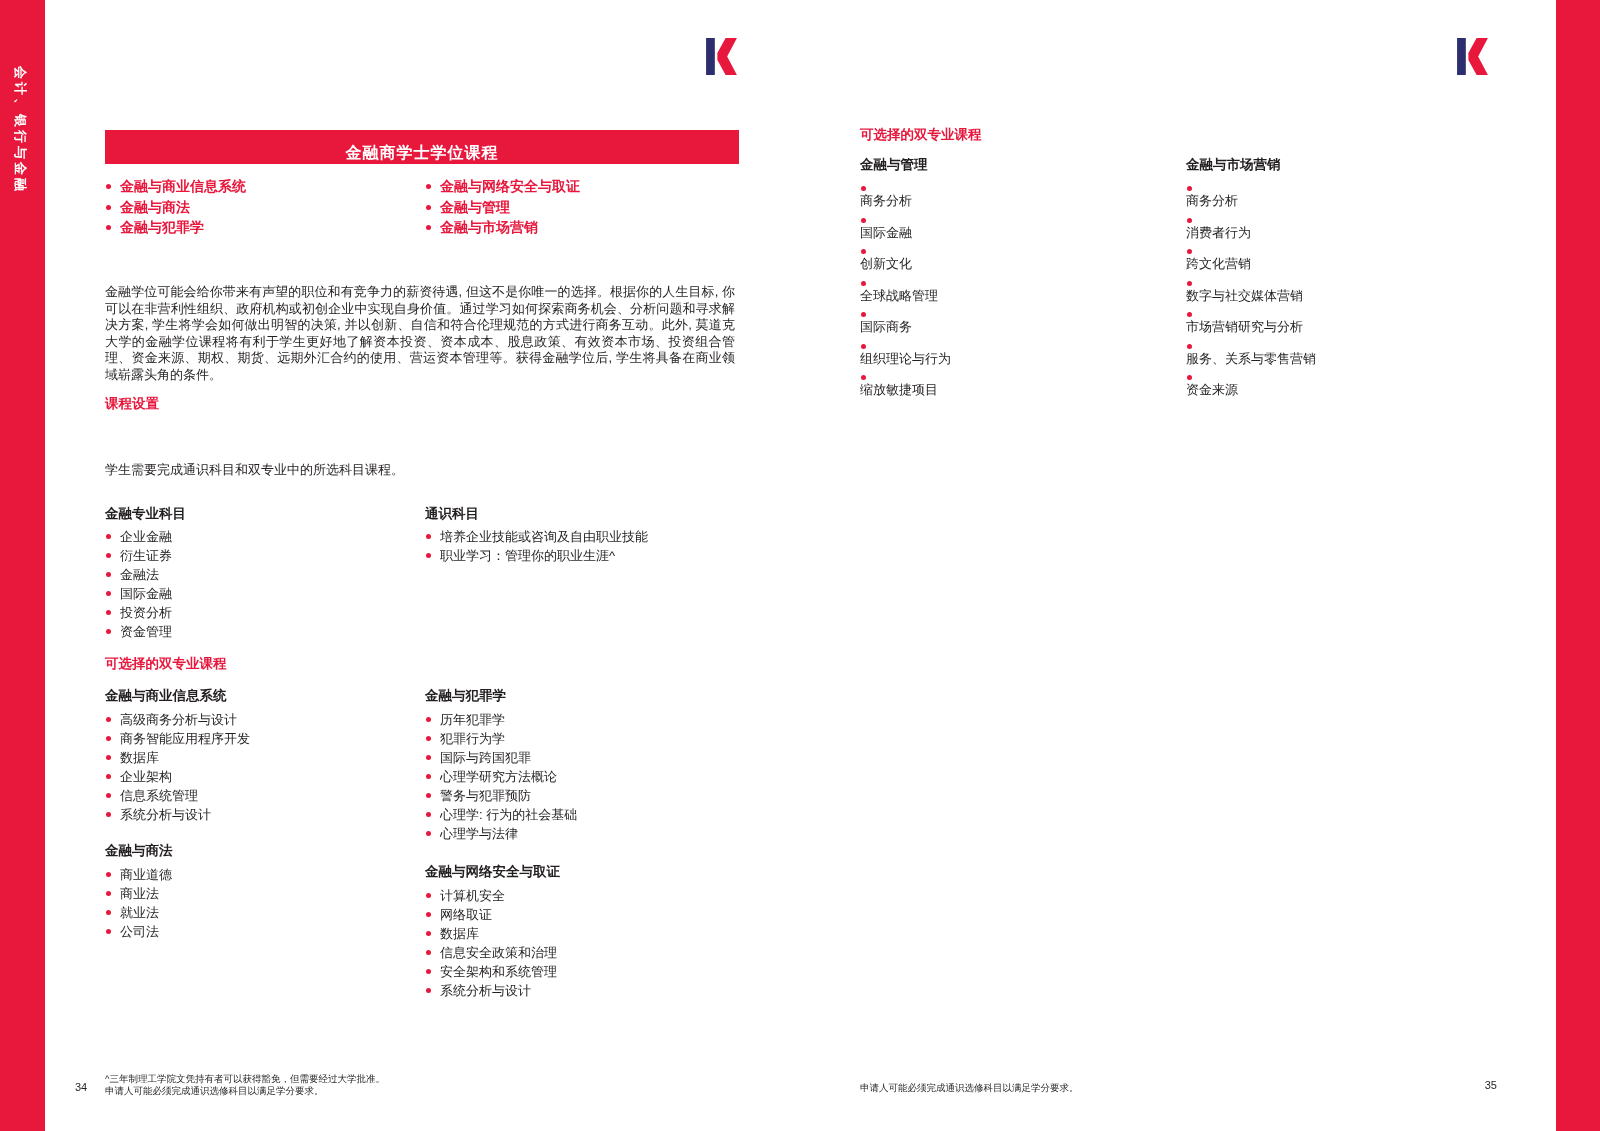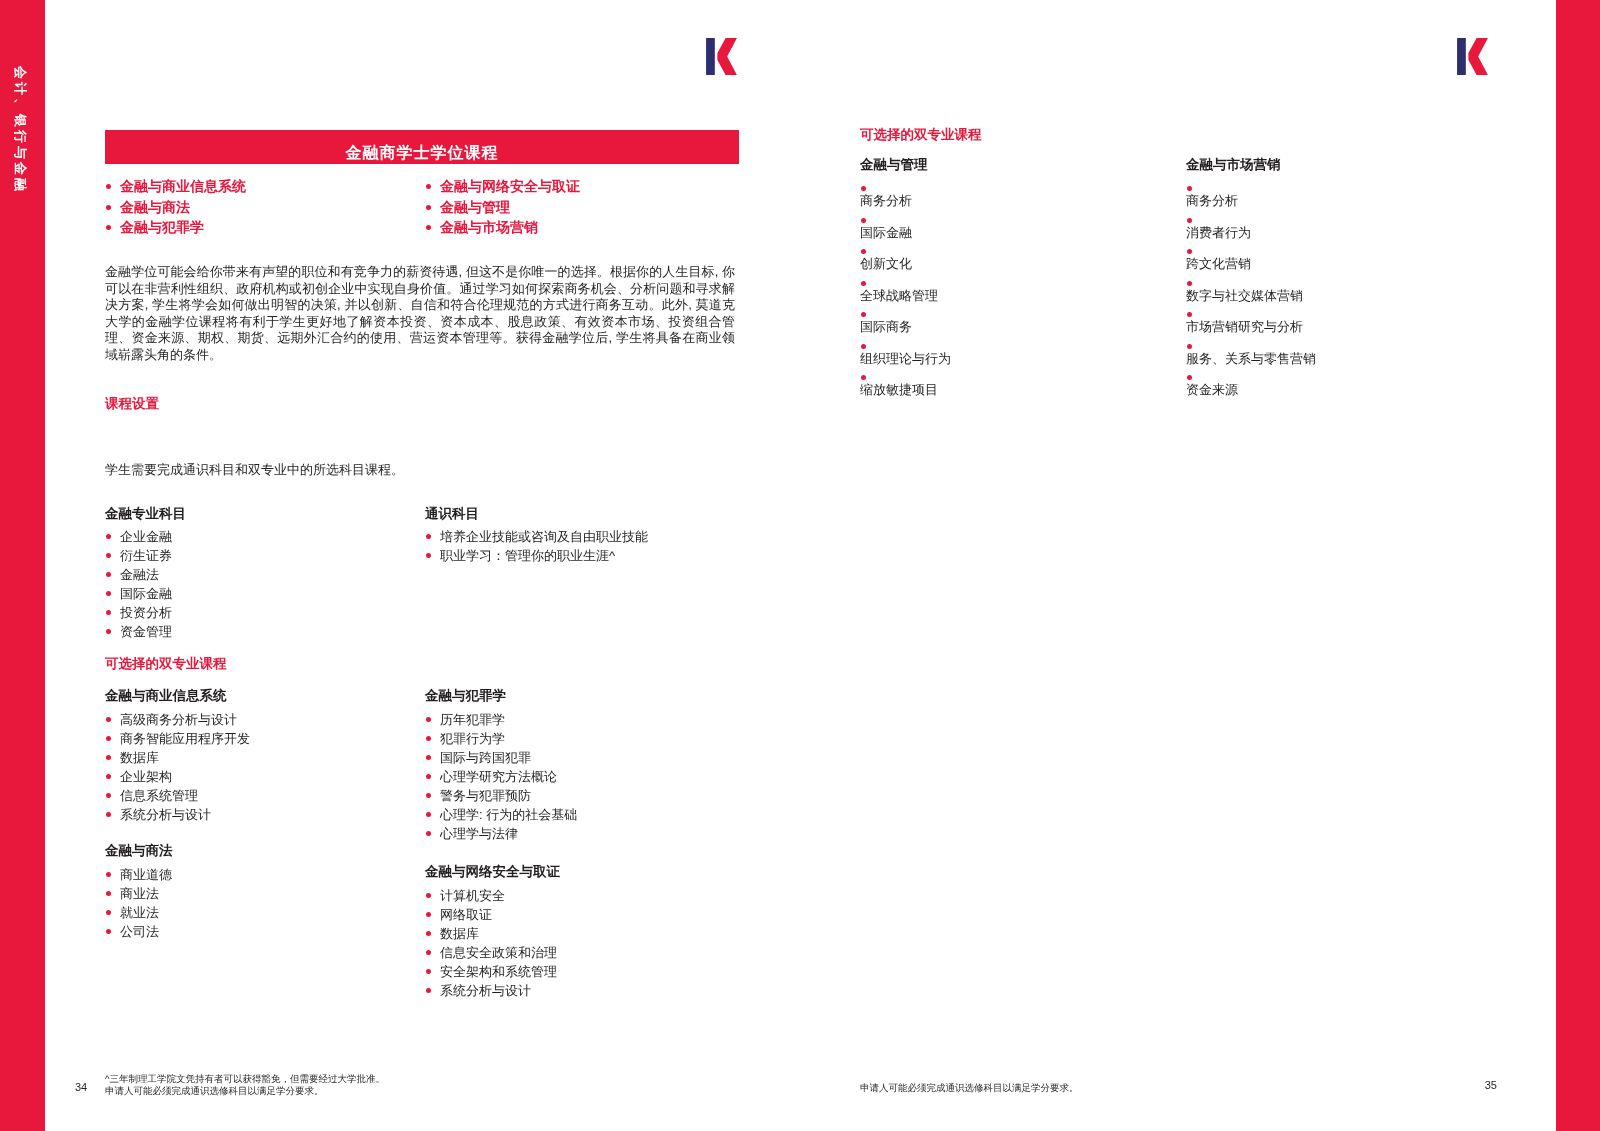--- a/index.html
+++ b/index.html
@@ -87,21 +87,21 @@
     <li class="li">
         <span class="dot"></span>
         <span>金融与管理</span>
       </li>
     <li class="li">
         <span class="dot"></span>
         <span>金融与市场营销</span>
       </li>
   </ul>
 
-  <div class="para" style="left:105px;top:264px;width:630px;">金融学位可能会给你带来有声望的职位和有竞争力的薪资待遇, 但这不是你唯一的选择。根据你的人生目标, 你可以在非营利性组织、政府机构或初创企业中实现自身价值。通过学习如何探索商务机会、分析问题和寻求解决方案, 学生将学会如何做出明智的决策, 并以创新、自信和符合伦理规范的方式进行商务互动。此外, 莫道克大学的金融学位课程将有利于学生更好地了解资本投资、资本成本、股息政策、有效资本市场、投资组合管理、资金来源、期权、期货、远期外汇合约的使用、营运资本管理等。获得金融学位后, 学生将具备在商业领域崭露头角的条件。</div>
+  <div class="para" style="left:105px;top:284px;width:630px;">金融学位可能会给你带来有声望的职位和有竞争力的薪资待遇, 但这不是你唯一的选择。根据你的人生目标, 你可以在非营利性组织、政府机构或初创企业中实现自身价值。通过学习如何探索商务机会、分析问题和寻求解决方案, 学生将学会如何做出明智的决策, 并以创新、自信和符合伦理规范的方式进行商务互动。此外, 莫道克大学的金融学位课程将有利于学生更好地了解资本投资、资本成本、股息政策、有效资本市场、投资组合管理、资金来源、期权、期货、远期外汇合约的使用、营运资本管理等。获得金融学位后, 学生将具备在商业领域崭露头角的条件。</div>
 
   <div class="red-h" style="left:105px;top:396px;">课程设置</div>
   <div class="para" style="left:105px;top:462px;width:630px;">学生需要完成通识科目和双专业中的所选科目课程。</div>
 
   <div class="abs blk-h" style="left:105px;top:506px;">金融专业科目</div>
   <ul class="list abs" style="left:105px;top:527px;">
     <li class="li">
         <span class="dot"></span>
         <span>企业金融</span>
       </li>

